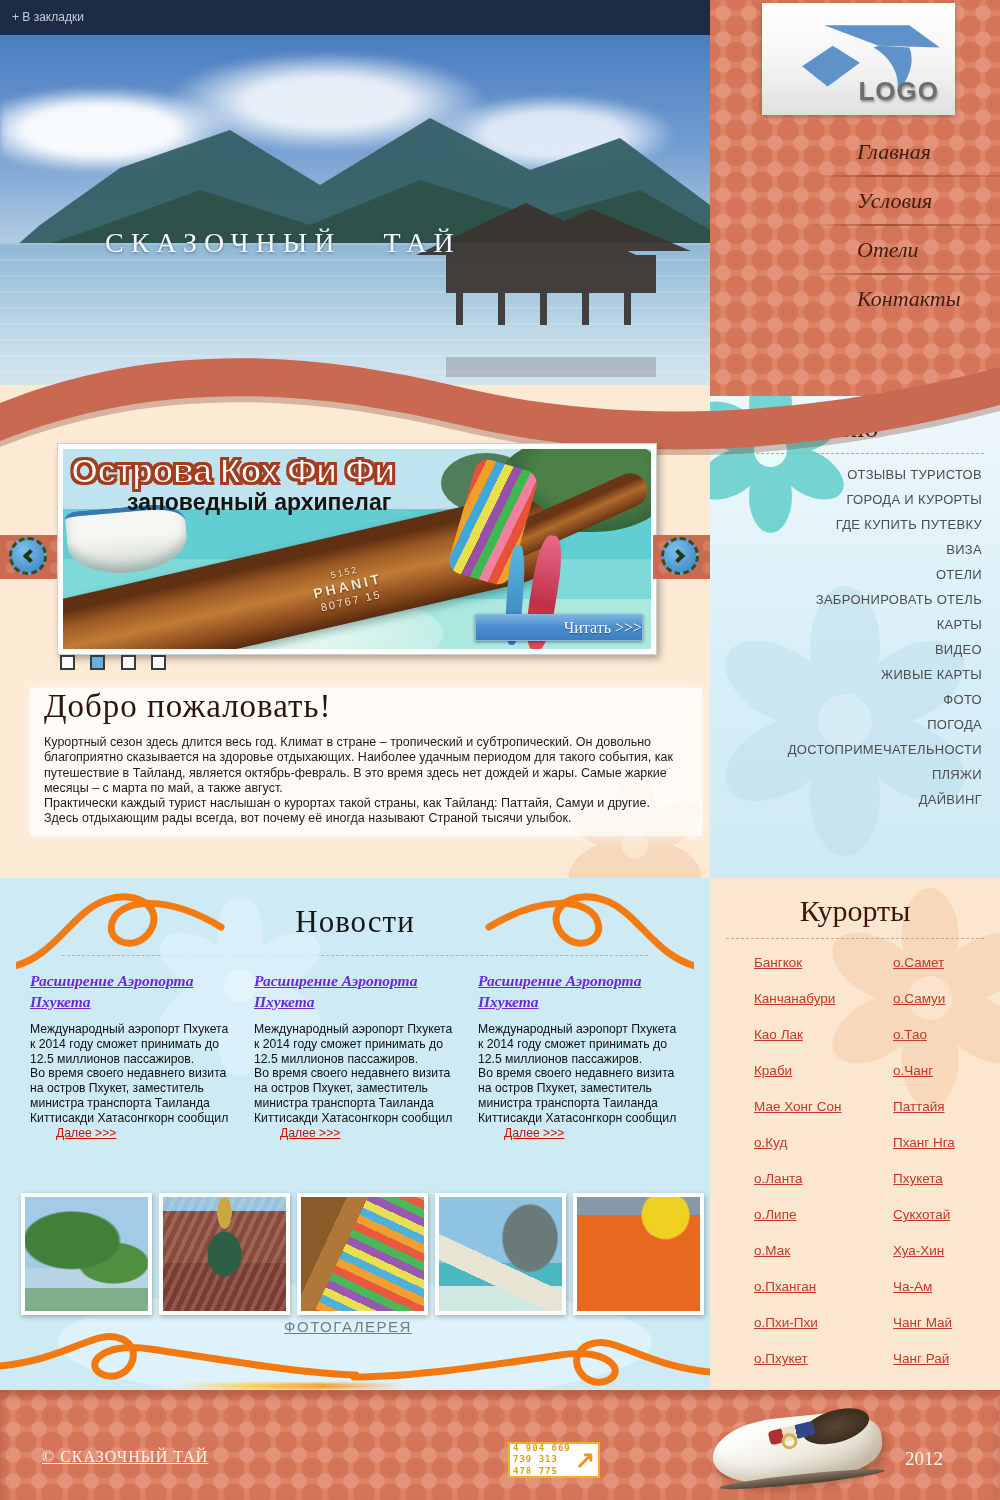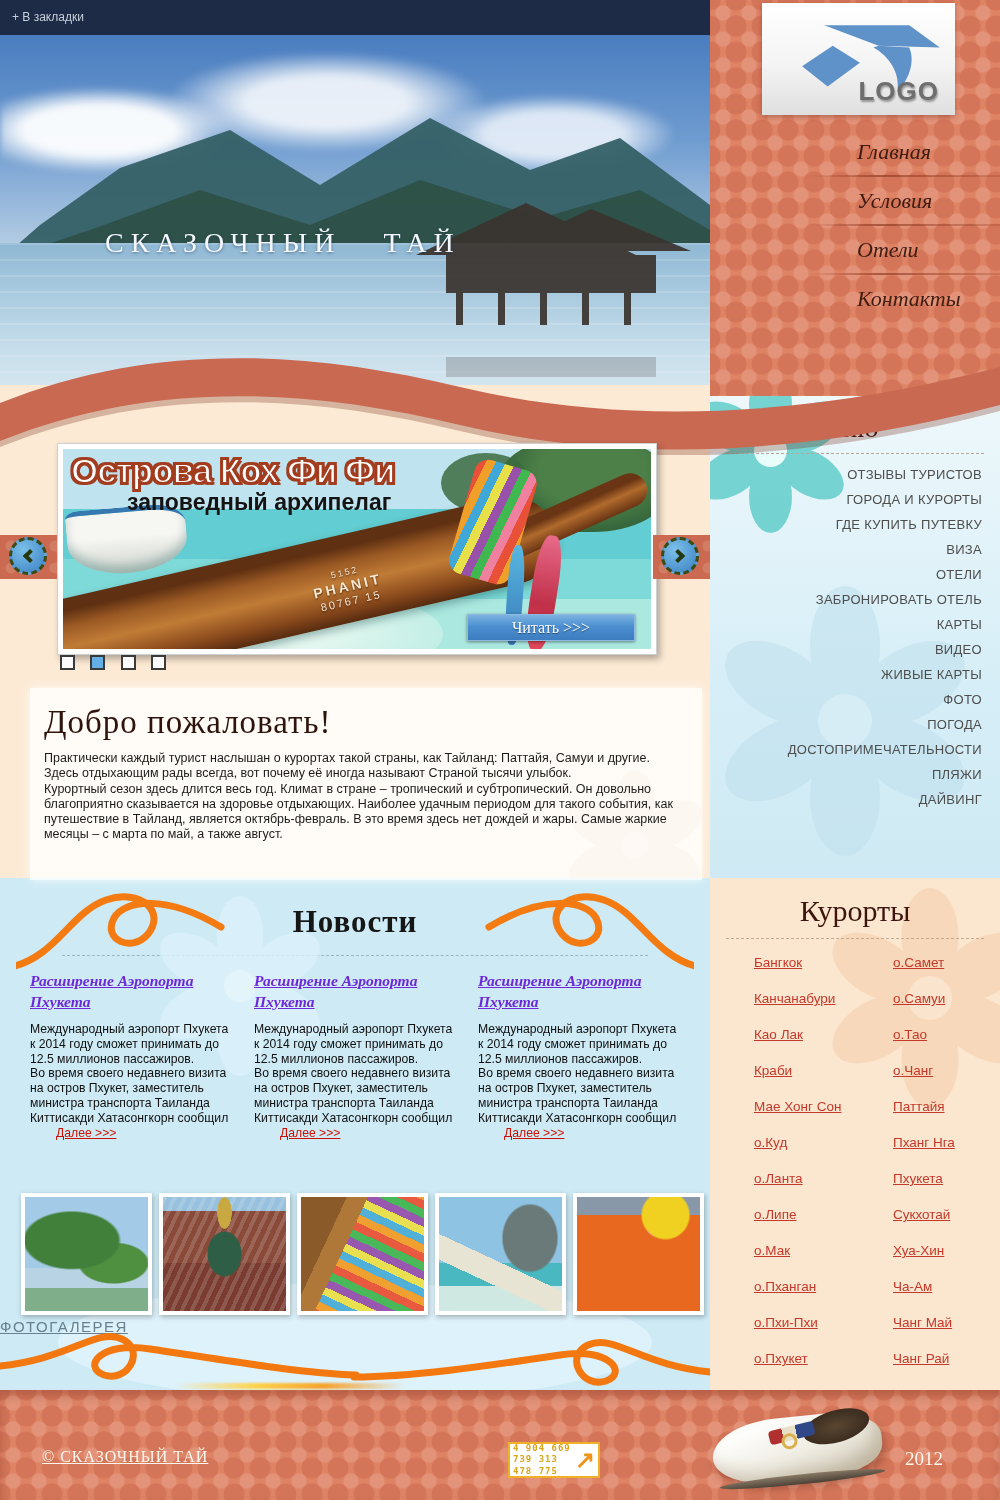--- a/index.html
+++ b/index.html
@@ -93,22 +93,22 @@
     background:repeating-linear-gradient(100deg,#e85038 0 9px,#f0a028 9px 18px,#40a8d8 18px 27px,
       #e8e048 27px 36px,#9850a8 36px 45px,#40b850 45px 54px,#f080a0 54px 63px); }
   .scarf-tail{ position:absolute; left:468px; top:86px; width:26px; height:116px; transform:rotate(9deg);
     border-radius:40%; background:linear-gradient(180deg,#e86a8a,#c03048 60%,#e0485a); }
   .scarf-tail2{ position:absolute; left:444px; top:96px; width:16px; height:100px; transform:rotate(4deg);
     border-radius:40%; background:linear-gradient(180deg,#58b8e0,#3878b8); }
   .sl-line1{ position:absolute; left:8px; top:2px; font-weight:bold; font-size:35px; letter-spacing:-1px;
     color:#fff; -webkit-text-stroke:2px #a33d20;
     text-shadow:2px 2px 0 #a33d20,-2px 2px 0 #a33d20,2px -2px 0 #a33d20,-2px -2px 0 #a33d20; }
   .sl-line2{ position:absolute; left:64px; top:40px; font-weight:bold; font-size:23px; color:#141414; }
-  .read-btn{ position:absolute; right:16px; bottom:8px; width:168px; height:27px; line-height:25px;
-    text-align:center; font-family:"Liberation Serif",serif; font-size:16px; color:#fff;
+  .read-btn{ position:absolute; right:8px; bottom:8px; width:168px; height:27px; line-height:25px;
+    text-align:right; font-family:"Liberation Serif",serif; font-size:16px; color:#fff;
     background:linear-gradient(180deg,#7cb3e2,#4c8fd0 45%,#3c7cc0); border:1px solid #8fb8dd;
     box-shadow:0 1px 3px rgba(0,0,0,.45); text-shadow:0 1px 1px rgba(0,0,0,.45); cursor:pointer; }
 
   .arrow-band{ top:535px; width:57px; height:44px; background:#cb6a50; z-index:6;
     background-image:radial-gradient(circle, rgba(255,255,255,.12) 5px, transparent 6px);
     background-size:22px 22px; }
   #band-left{ left:0; } #band-right{ left:653px; }
   .arrow-btn{ position:absolute; top:2px; width:38px; height:38px; border-radius:50%;
     border:3px dashed #3c4a14; cursor:pointer;
     background:radial-gradient(circle at 35% 30%, #7cc0ea, #4a90cc 75%);
@@ -117,33 +117,33 @@
   .chev{ width:10px; height:10px; border-left:4px solid #24380e; border-bottom:4px solid #24380e; }
   .chev-left{ transform:rotate(45deg); margin-left:4px; }
   .chev-right{ transform:rotate(-135deg); margin-right:4px; }
 
   #dots{ left:60px; top:655px; z-index:6; }
   .dot{ display:inline-block; width:15px; height:15px; margin-right:11px; background:#fbfbfb;
     border:2px solid #3a3a3a; cursor:pointer; }
   .dot.active{ background:#64b0e4; }
 
   
-  #welcome{ left:30px; top:688px; width:672px; height:192px; z-index:6;
-    background:rgba(255,255,255,0.78); padding:16px 22px 0 14px; box-shadow:0 0 10px rgba(255,255,255,.8); }
+  #welcome{ left:30px; top:688px; width:672px; height:148px; z-index:6;
+    background:rgba(255,255,255,0.78); padding:0 22px 0 14px; box-shadow:0 0 10px rgba(255,255,255,.8); }
   #welcome h1{ font-family:"Liberation Serif",serif; font-weight:normal; font-size:33px;
     color:#2e140d; letter-spacing:1px; }
   #welcome p{ margin-top:10px; font-size:12.5px; line-height:1.22; color:#1c1c1c; }
   #welcome p + p{ margin-top:0; }
 
   
   #news{ left:0; top:878px; width:710px; height:517px; background:#cdeaf5; z-index:2; overflow:hidden; }
   .swirl{ position:absolute; top:4px; z-index:2; }
   #swirl-left{ left:16px; } #swirl-right{ right:16px; transform:scaleX(-1); }
   #news h2{ position:relative; z-index:3; margin-top:26px; text-align:center;
-    font-family:"Liberation Serif",serif; font-weight:bold; font-size:31px; color:#161616; letter-spacing:1px; }
+    font-family:"Liberation Serif",serif; font-weight:normal; font-size:31px; color:#161616; letter-spacing:1px; }
   #news .dashed-sep{ margin:15px 62px 0; border-top-color:#9fb4be; }
   #news-cols{ position:relative; z-index:3; display:flex; justify-content:space-between;
     padding:0 30px; margin-top:15px; }
   .news-col{ width:202px; }
   .news-col h3{ font-family:"Liberation Serif",serif; font-style:italic; font-size:15.5px;
     color:#6d28d9; line-height:1.35; text-decoration:underline; cursor:pointer; }
   .news-col p{ margin-top:9px; font-size:12.2px; line-height:1.22; color:#101010; }
   .more-link{ color:#cc1100; text-decoration:underline; margin-left:26px; cursor:pointer; }
 
   .gal-band{ left:58px; top:405px; width:594px; height:118px; border-radius:50%;
@@ -166,21 +166,21 @@
     repeating-linear-gradient(25deg, #e85a40 0 8px, #f0a030 8px 16px, #50b0d8 16px 24px,
       #e8e050 24px 32px, #9858b0 32px 40px, #48b858 40px 48px); }
   .t-beach{ background:
     radial-gradient(ellipse 46px 56px at 74% 36%, #6a7a78 58%, rgba(0,0,0,0) 62%),
     linear-gradient(205deg, rgba(0,0,0,0) 0 55%, #e8e4d4 55% 70%, rgba(0,0,0,0) 70%),
     linear-gradient(180deg,#8fc3e4 0 58%, #49b8c0 58% 78%, #cfe8e2 78%); }
   .t-drink{ background:
     radial-gradient(circle 25px at 72% 16%, #f0d020 92%, rgba(0,0,0,0)),
     radial-gradient(circle 10px at 64% 26%, #e070c0 90%, rgba(0,0,0,0)),
     linear-gradient(180deg,#8898a8 0 16%, #e86820 16%); }
-  #gallery-link{ left:0; top:440px; width:696px; z-index:3; }
+  #gallery-link{ left:0; top:440px; width:696px; text-align:center; z-index:3; }
   #gallery-link a{ font-size:15px; letter-spacing:1.5px; color:#68808f; text-decoration:underline; }
 
   #ribbon-bottom{ left:0; top:1325px; z-index:7; pointer-events:none; }
   #ribbon-glow{ left:175px; top:1383px; width:230px; height:6px; border-radius:3px; z-index:8;
     background:linear-gradient(90deg, rgba(255,210,74,0), #ffd24a 35%, #f6a12c 65%, rgba(246,161,44,0));
     filter:blur(1px); pointer-events:none; }
 
   
   #sidebar{ left:710px; top:396px; width:290px; height:482px; z-index:2; overflow:hidden;
     background:linear-gradient(180deg,#eef8fb,#d6eef7 60%,#cfeaf4); }
@@ -345,22 +345,22 @@
 </div>
 <div id="dots" class="abs">
   <span class="dot"></span>
   <span class="dot active"></span>
   <span class="dot"></span>
   <span class="dot"></span>
 </div>
 
 <section id="welcome" class="abs">
   <h1>Добро пожаловать!</h1>
+  <p>Курортный сезон здесь длится весь год. Климат в стране – тропический и субтропический. Он довольно благоприятно сказывается на здоровье отдыхающих. Наиболее удачным периодом для такого события, как путешествие в Тайланд, является октябрь-февраль. В это время здесь нет дождей и жары. Самые жаркие месяцы – с марта по май, а также август.</p>
   <p>Практически каждый турист наслышан о курортах такой страны, как Тайланд: Паттайя, Самуи и другие. Здесь отдыхающим рады всегда, вот почему её иногда называют Страной тысячи улыбок.</p>
-  <p>Курортный сезон здесь длится весь год. Климат в стране – тропический и субтропический. Он довольно благоприятно сказывается на здоровье отдыхающих. Наиболее удачным периодом для такого события, как путешествие в Тайланд, является октябрь-февраль. В это время здесь нет дождей и жары. Самые жаркие месяцы – с марта по май, а также август.</p>
 </section>
 
 <section id="news" class="abs">
   <svg class="flower" style="left:150px;top:18px;opacity:.8" width="180" height="180" viewBox="0 0 100 100">
     <g fill="#ddf1fa">
         <ellipse cx="50" cy="22" rx="13" ry="22"></ellipse>
         <ellipse cx="50" cy="22" rx="13" ry="22" transform="rotate(60 50 50)"></ellipse>
         <ellipse cx="50" cy="22" rx="13" ry="22" transform="rotate(120 50 50)"></ellipse>
         <ellipse cx="50" cy="22" rx="13" ry="22" transform="rotate(180 50 50)"></ellipse>
         <ellipse cx="50" cy="22" rx="13" ry="22" transform="rotate(240 50 50)"></ellipse>

